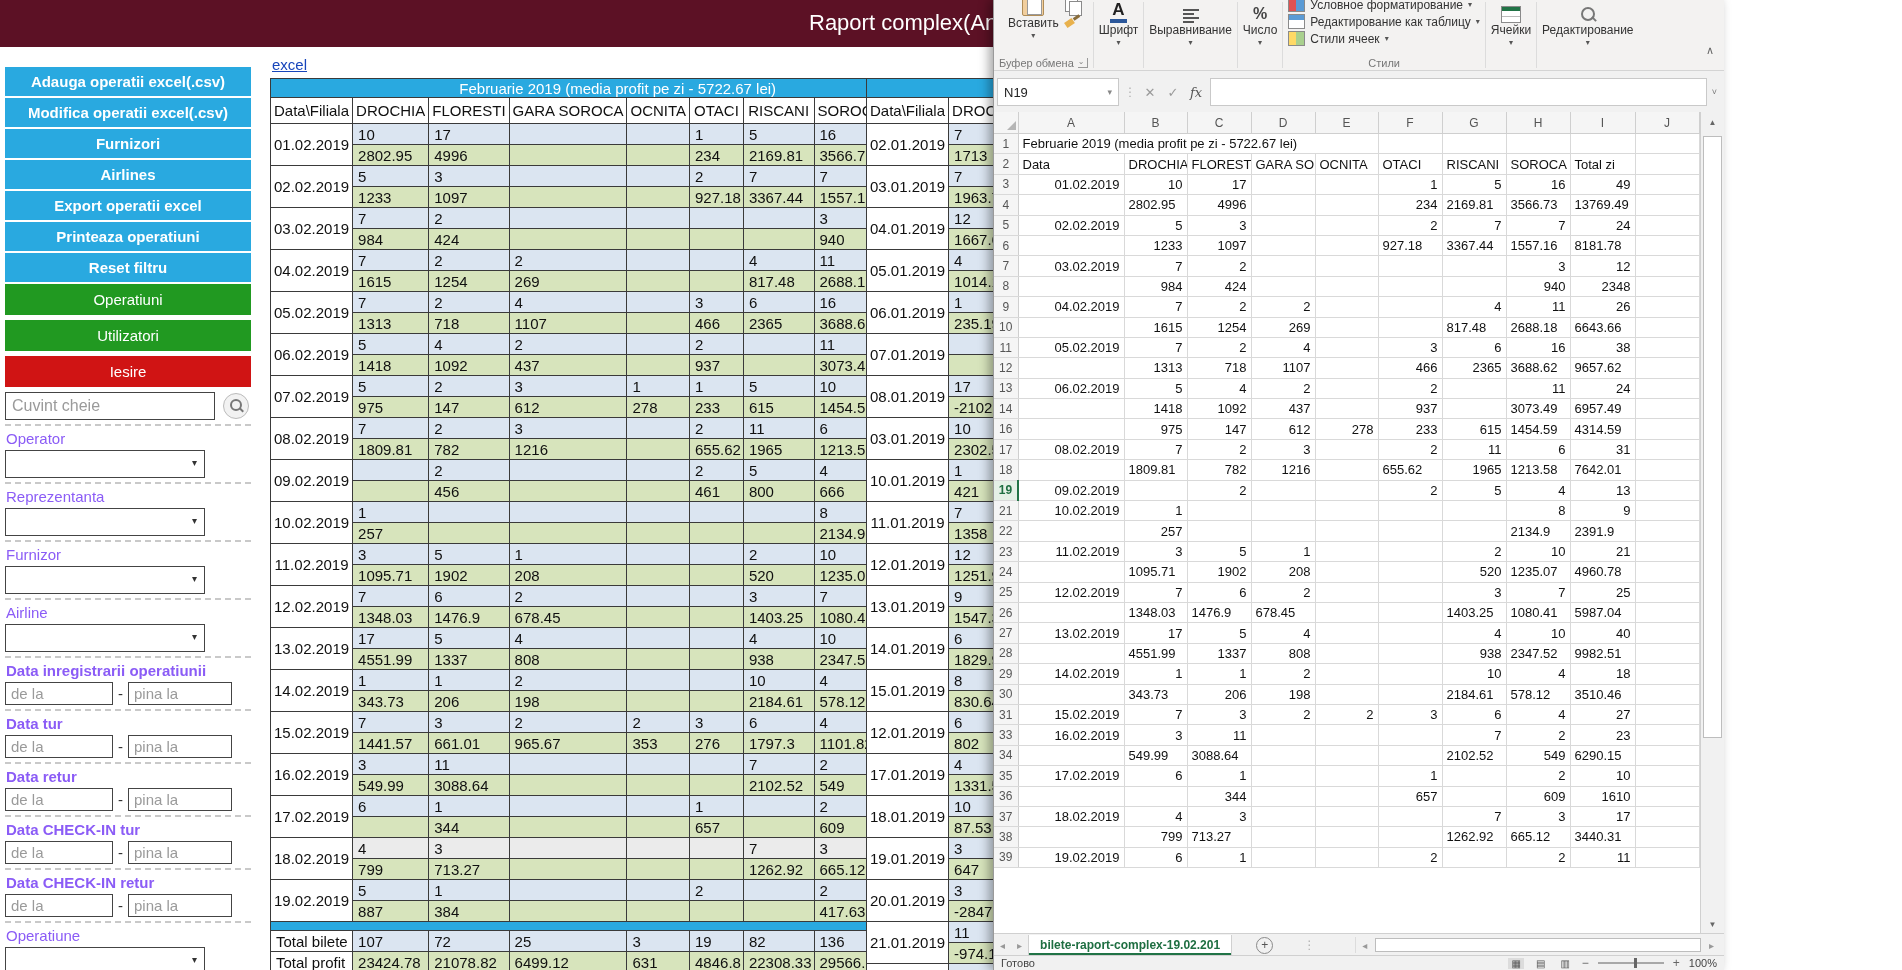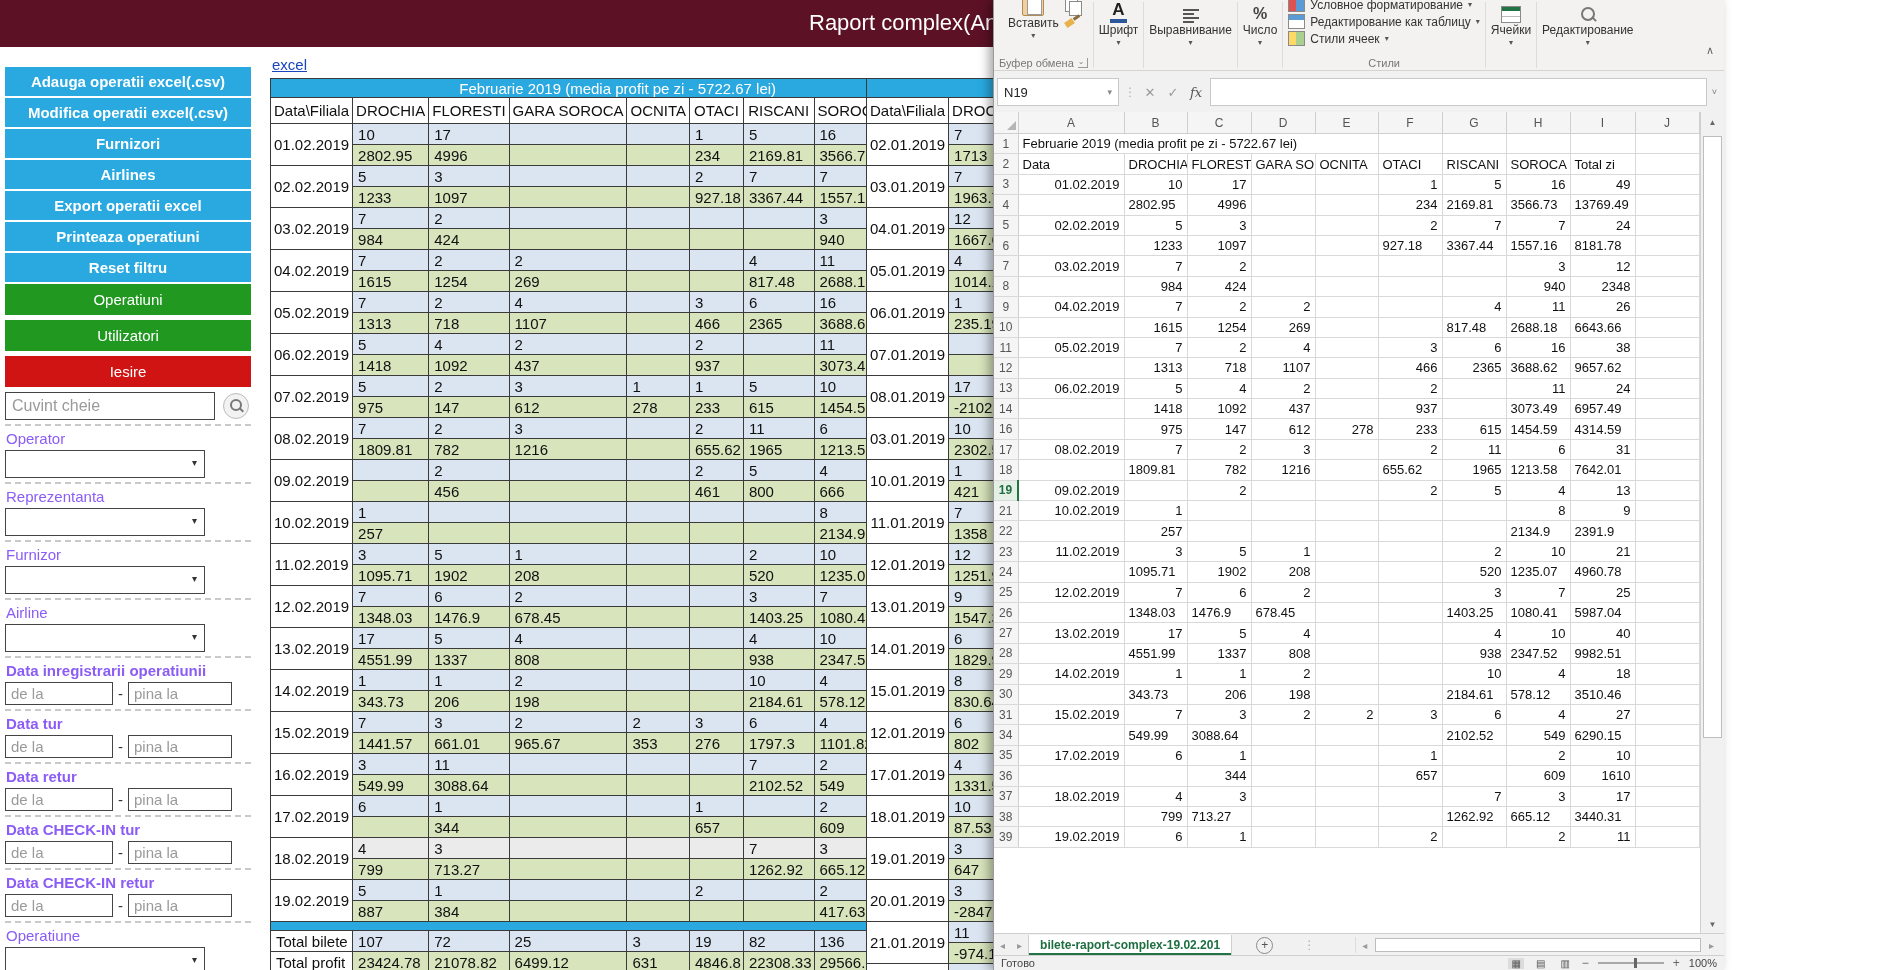--- a/index.html
+++ b/index.html
@@ -1482,20 +1482,33 @@
             <td class="num-r">3</td>
             <td class="num-r">2</td>
             <td class="num-r">2</td>
             <td class="num-r">3</td>
             <td class="num-r">6</td>
             <td class="num-r">4</td>
             <td class="num-r">27</td>
             <td></td>
           </tr>
           <tr>
+            <td class="rownum">33</td>
+            <td class="num-r">16.02.2019</td>
+            <td class="num-r">3</td>
+            <td class="num-r">11</td>
+            <td></td>
+            <td></td>
+            <td></td>
+            <td class="num-r">7</td>
+            <td class="num-r">2</td>
+            <td class="num-r">23</td>
+            <td></td>
+          </tr>
+          <tr>
             <td class="rownum">34</td>
             <td></td>
             <td class="num-l">549.99</td>
             <td class="num-l">3088.64</td>
             <td></td>
             <td></td>
             <td></td>
             <td class="num-l">2102.52</td>
             <td class="num-r">549</td>
             <td class="num-l">6290.15</td>

